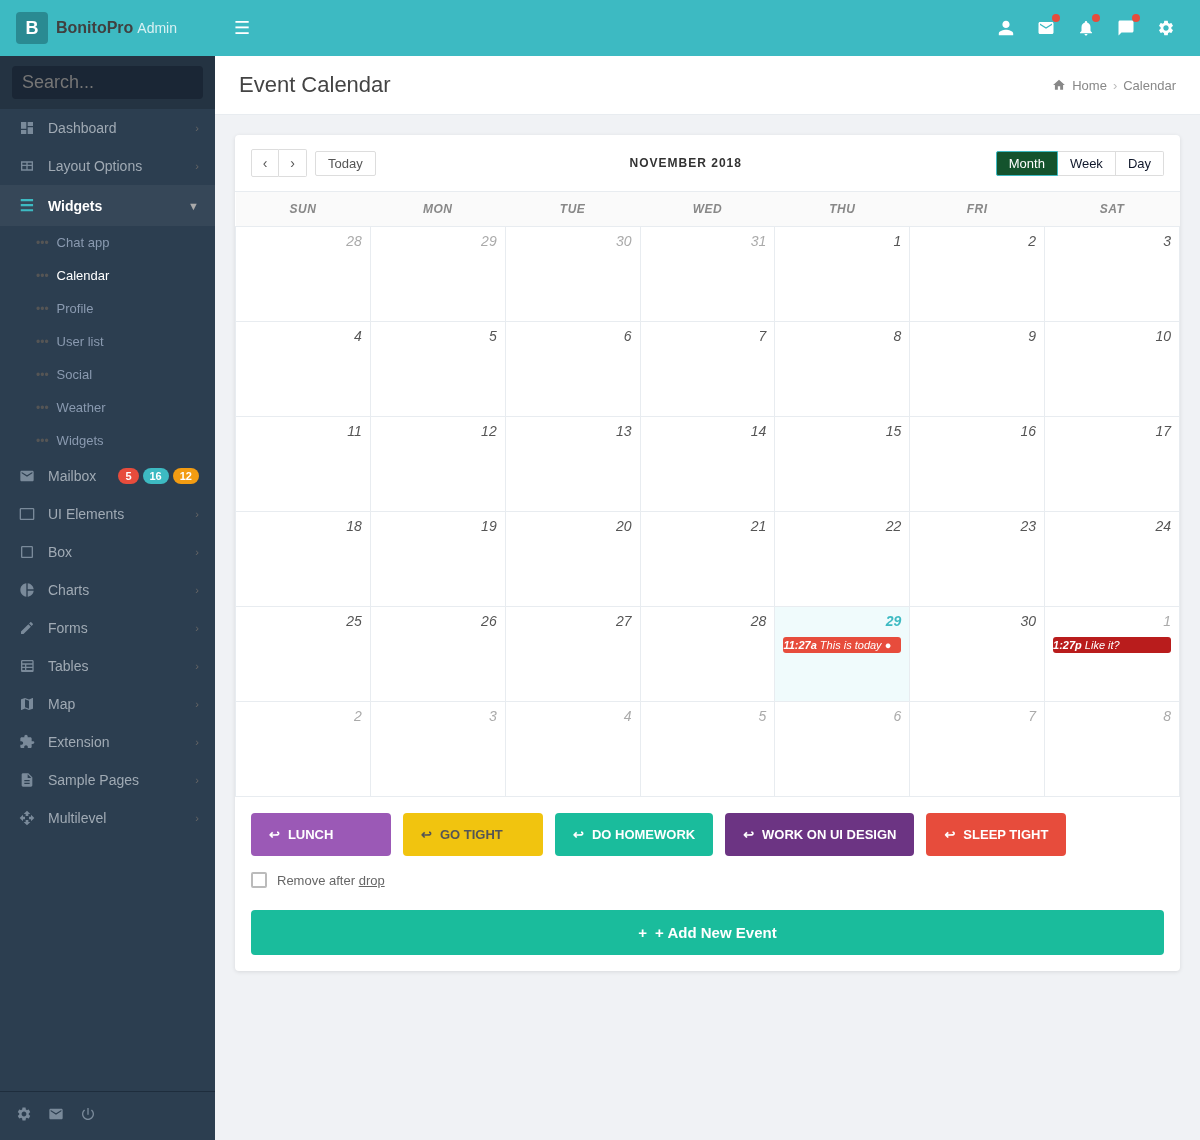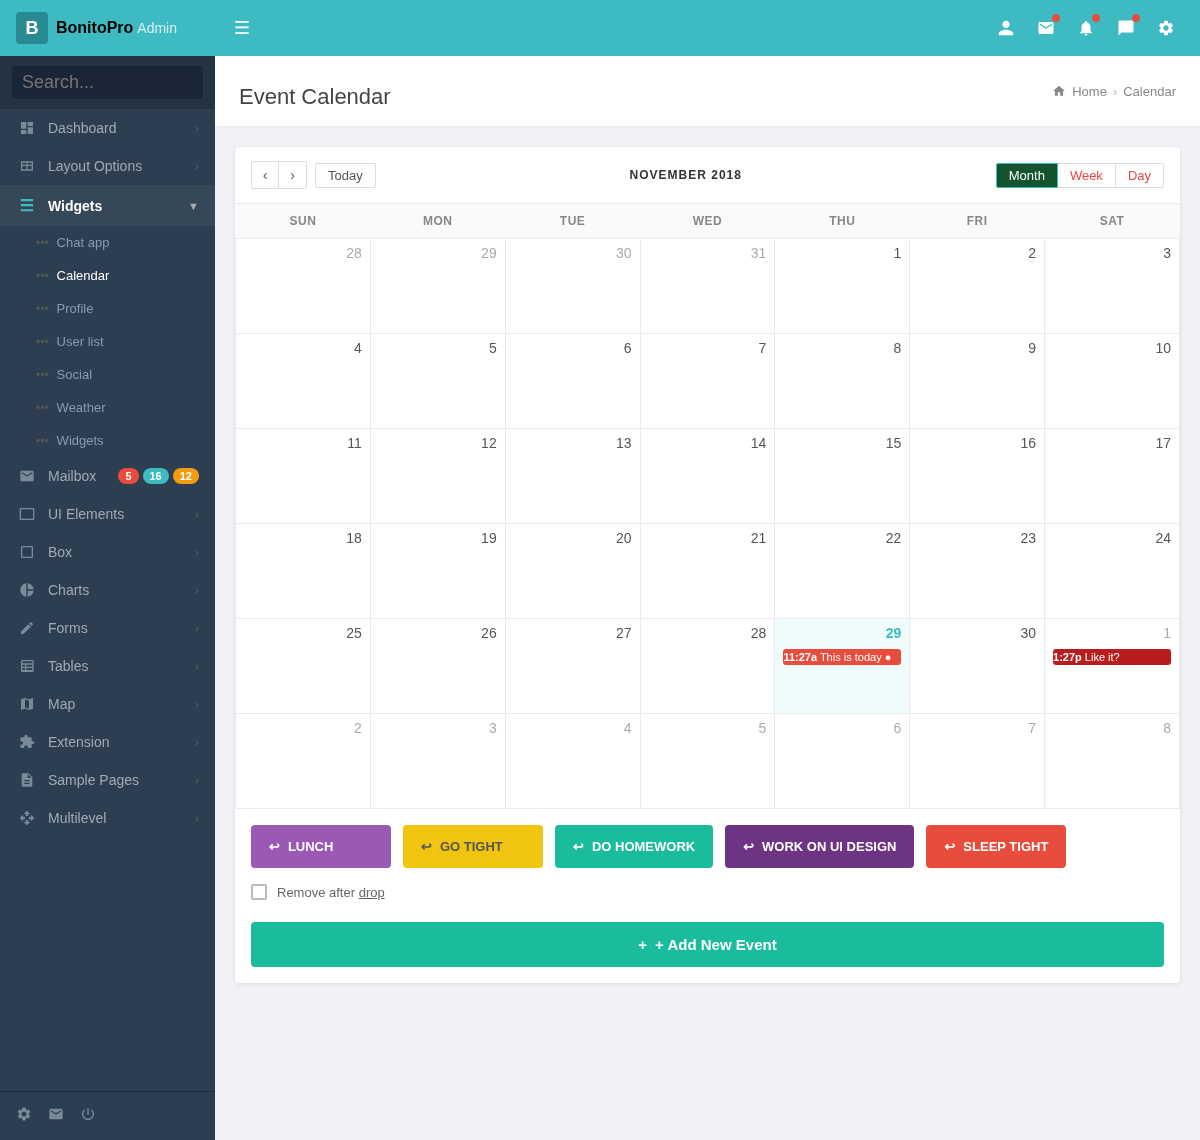--- a/index.html
+++ b/index.html
@@ -23,21 +23,21 @@
     .brand-logo {
       width: 32px; height: 32px;
       background: #2a8a92;
       color: white;
       font-weight: bold;
       font-size: 18px;
       display: flex; align-items: center; justify-content: center;
       border-radius: 4px;
       margin-right: 8px;
     }
-    .brand-name { color: #000000; font-size: 16px; font-weight: 600; }
+    .brand-name { color: #404040; font-size: 16px; font-weight: 600; }
     .brand-admin { color: rgba(255,255,255,0.8); font-size: 14px; margin-left: 4px; }
     .topnav-toggle { color: white; font-size: 18px; cursor: pointer; padding: 8px; }
     .topnav-right { margin-left: auto; display: flex; align-items: center; gap: 4px; }
     .topnav-icon-btn {
       position: relative;
       width: 36px; height: 36px;
       display: flex; align-items: center; justify-content: center;
       color: white; cursor: pointer; border-radius: 50%;
       font-size: 18px;
     }
@@ -142,21 +142,21 @@
       padding: 0;
     }
     .page-header {
       background: white;
       padding: 16px 24px;
       display: flex;
       align-items: center;
       justify-content: space-between;
       border-bottom: 1px solid #e8ecf0;
     }
-    .page-title { font-size: 22px; font-weight: 400; color: #444; margin-top: 12px; }
+    .page-title { font-size: 22px; font-weight: 400; color: #444; }
     .breadcrumb { display: flex; align-items: center; color: #888; font-size: 13px; gap: 6px; }
     .breadcrumb-sep { color: #bbb; }
 
     
     .calendar-wrapper { padding: 20px; }
     .calendar-card {
       background: white;
       border-radius: 4px;
       box-shadow: 0 1px 4px rgba(0,0,0,0.1);
       overflow: hidden;
@@ -196,30 +196,31 @@
       color: #333;
       letter-spacing: 1px;
     }
     .cal-view-btns { display: flex; }
     .cal-view-btn {
       padding: 4px 12px;
       border: 1px solid #ddd;
       background: white;
       cursor: pointer;
       font-size: 13px;
-      color: #ef4444;
+      color: #0f172a;
     }
     .cal-view-btn.active { background: #14532d; color: white; border-color: #3dbac2; }
     .cal-view-btn:first-child { border-radius: 2px 0 0 2px; }
     .cal-view-btn:last-child { border-radius: 0 2px 2px 0; }
     .cal-view-btn:not(:first-child) { border-left: none; }
 
     .calendar-grid {
       width: 100%;
       border-collapse: collapse;
+      font-style: italic;
     }
     .calendar-grid th {
       padding: 10px 8px;
       text-align: center;
       font-size: 12px;
       font-weight: 600;
       color: #888;
       border-bottom: 1px solid #e8ecf0;
       background: #fafafa;
       letter-spacing: 0.5px;

